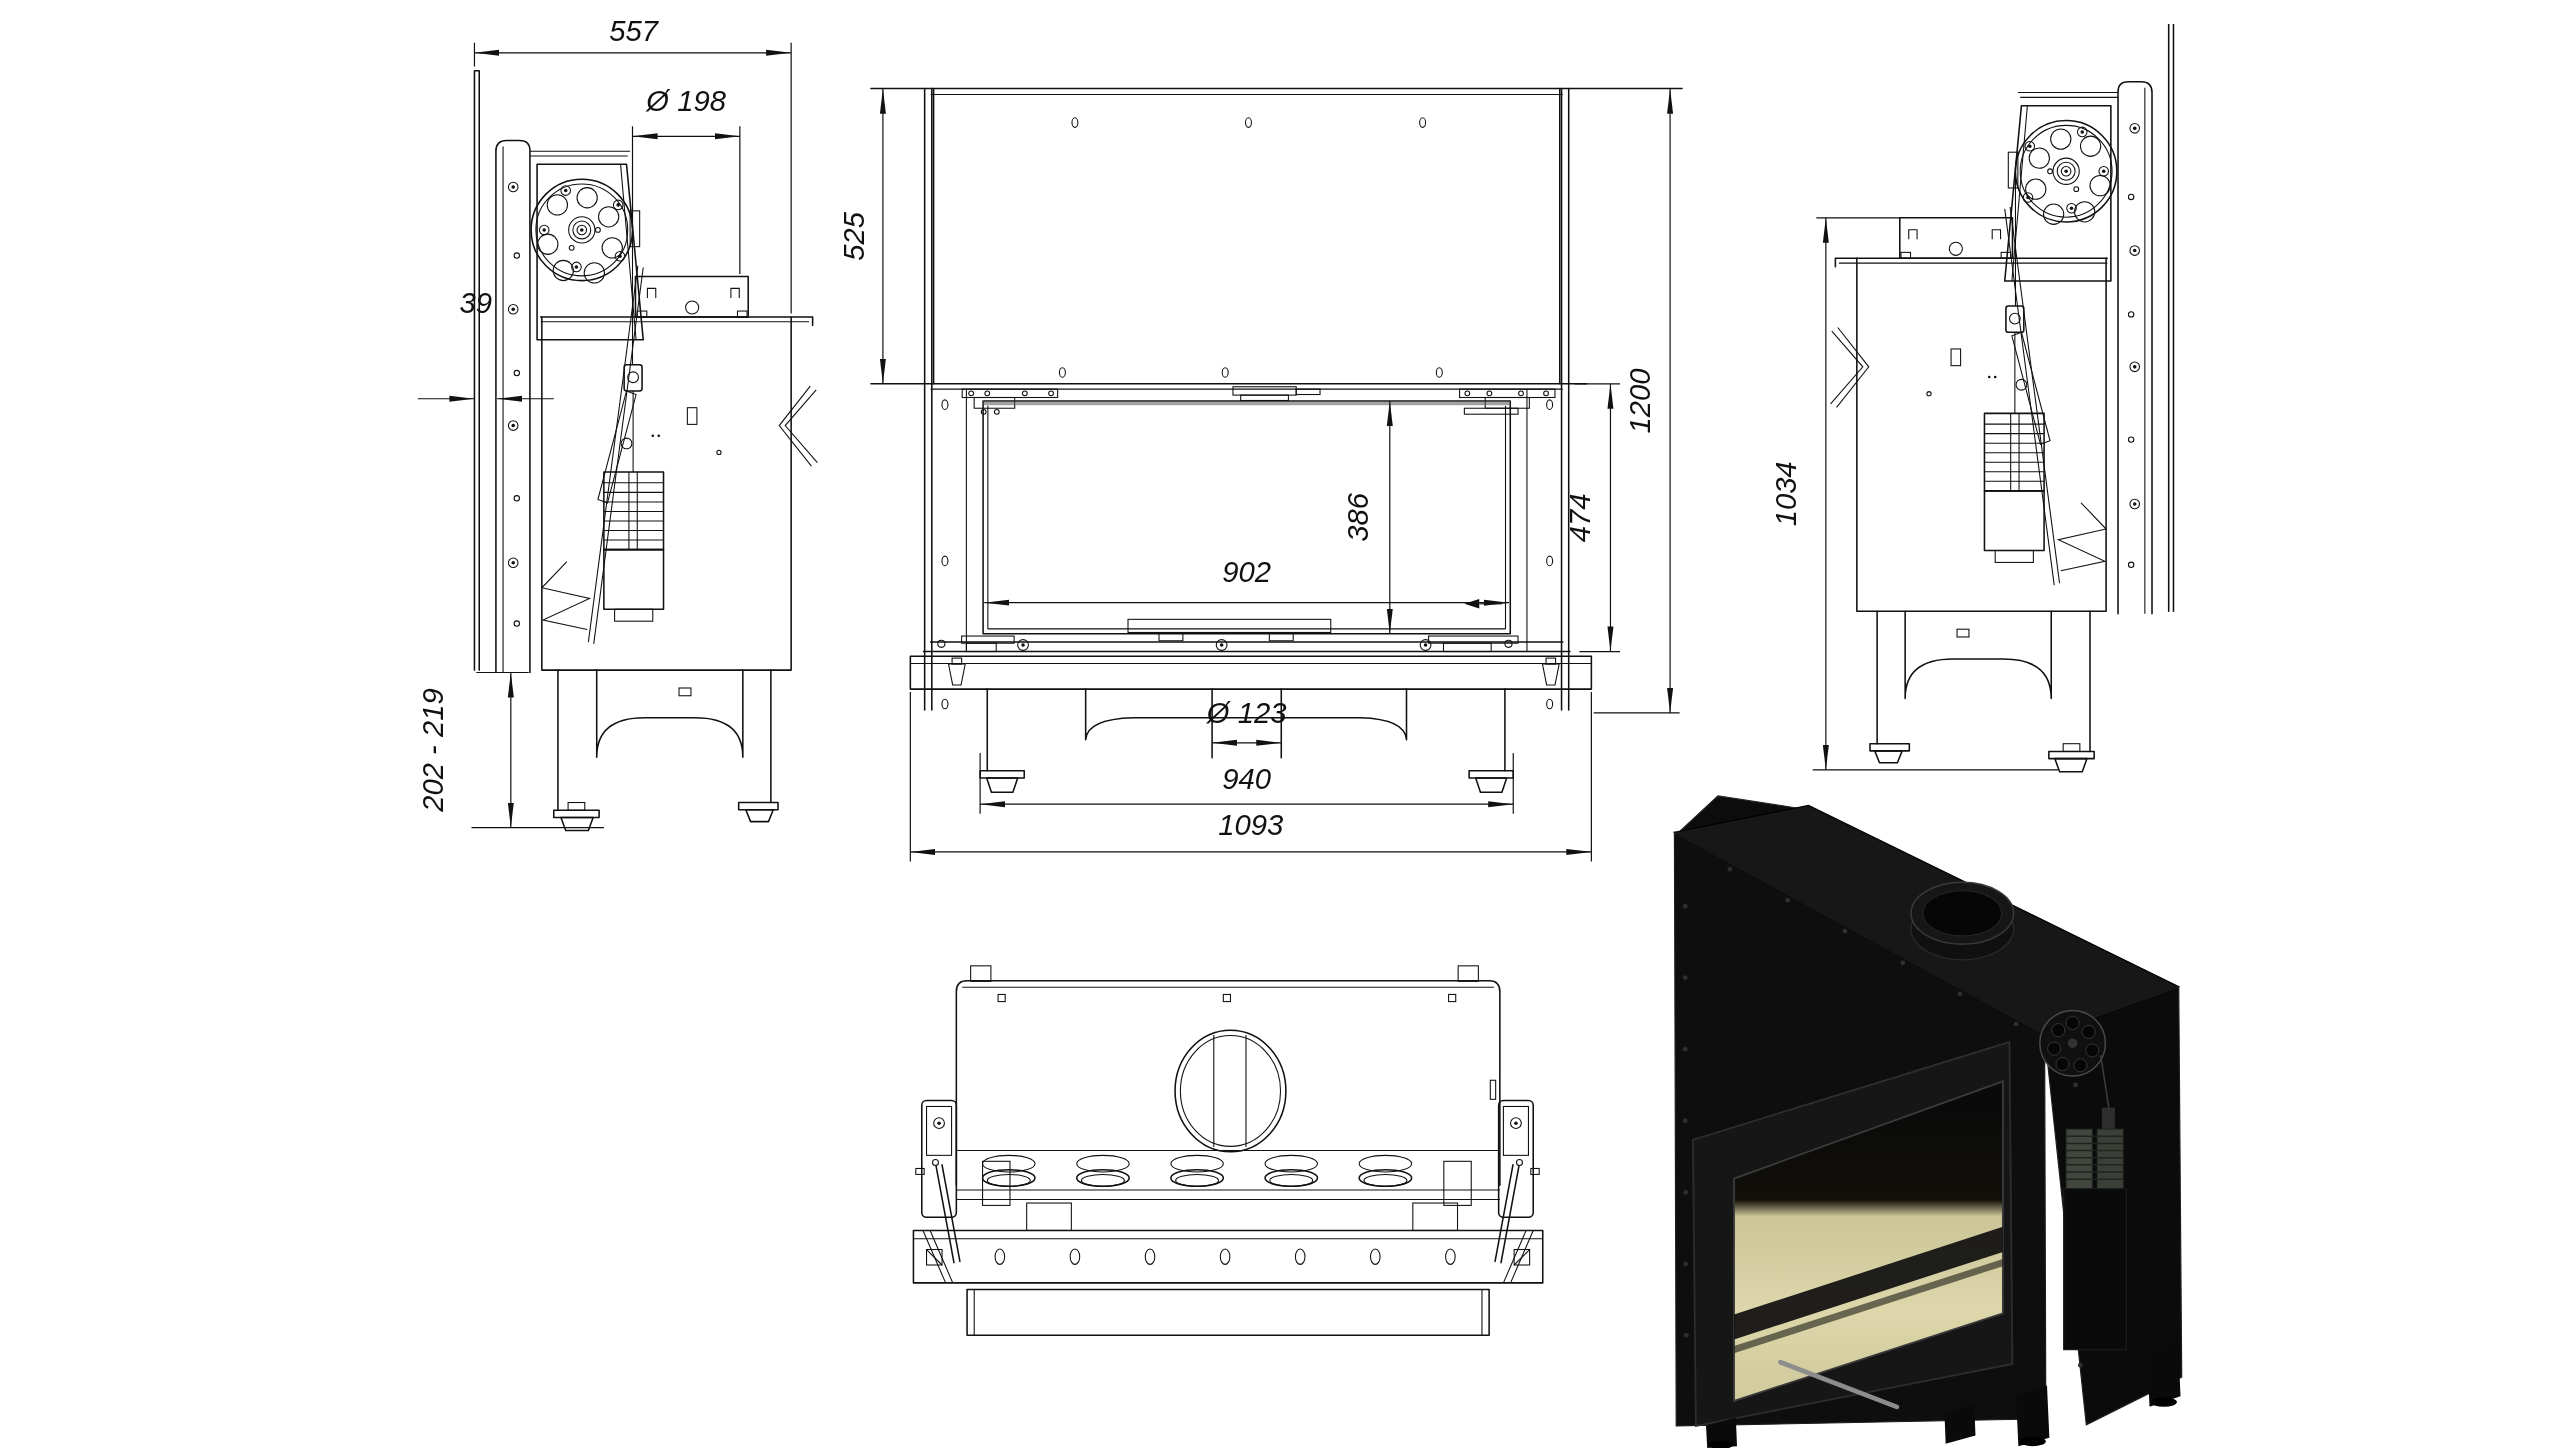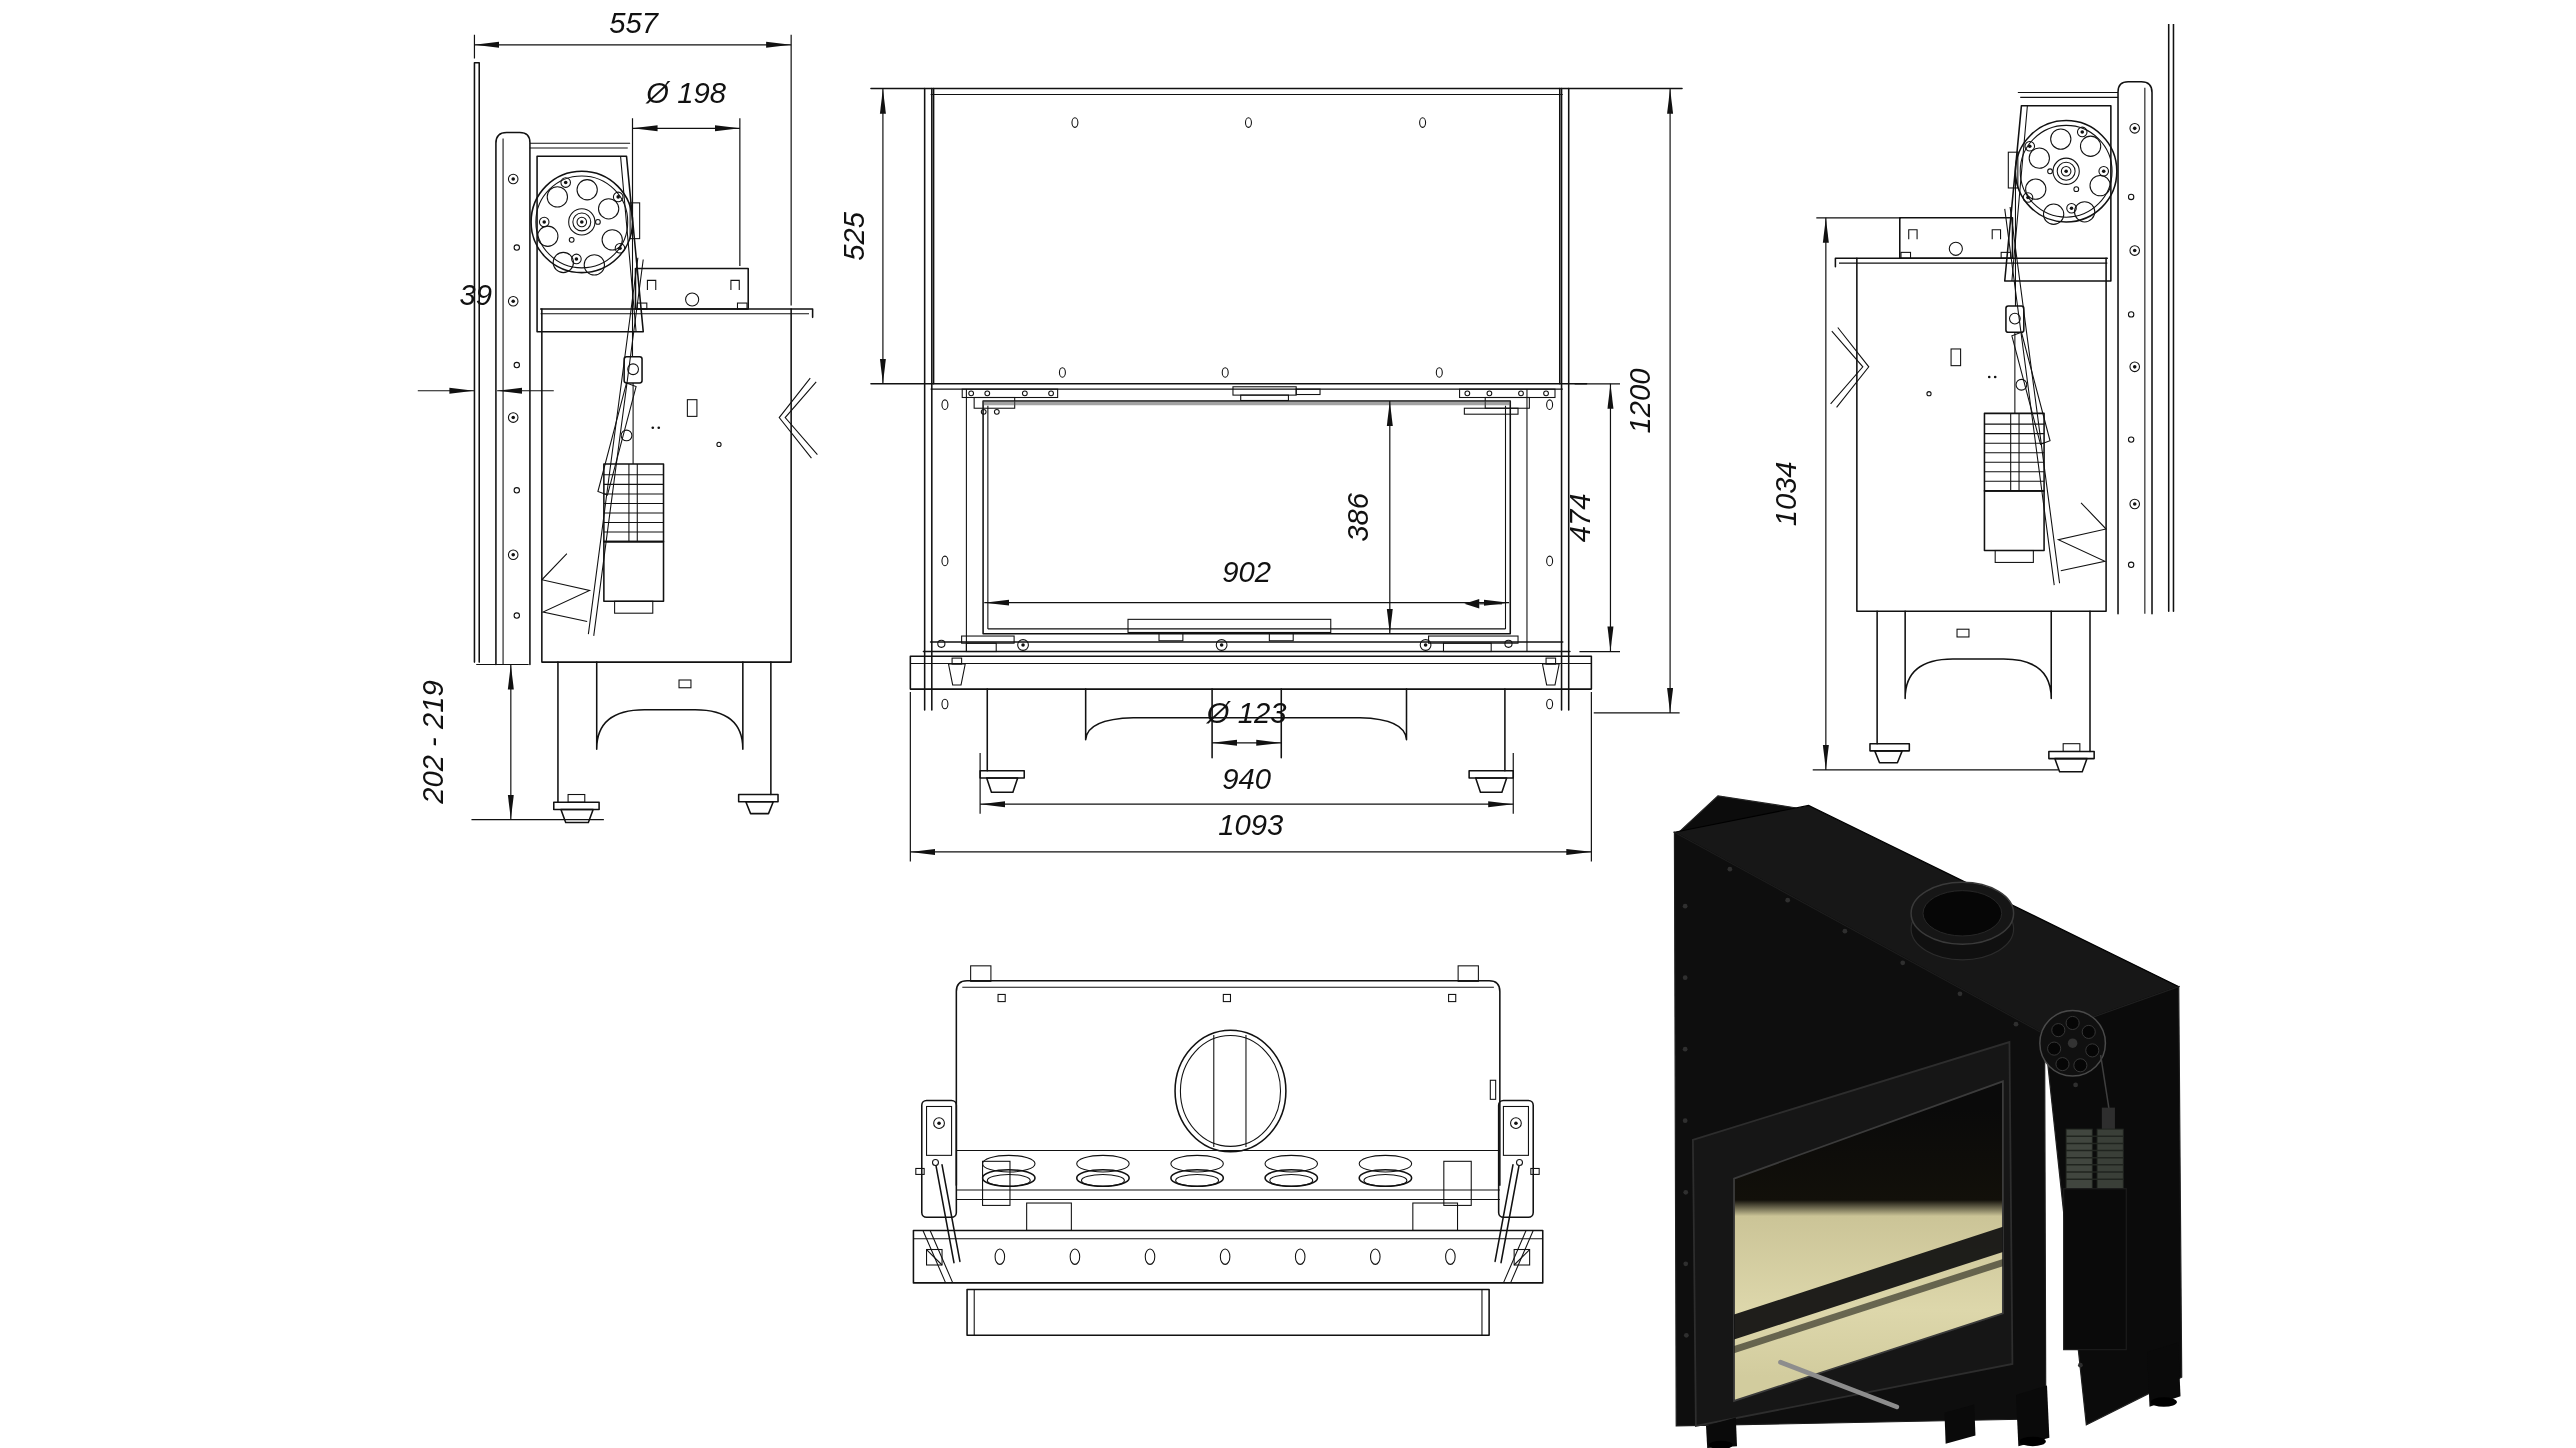--- a/index.html
+++ b/index.html
@@ -13,21 +13,21 @@
   .dim{fill:none;stroke:#111111;stroke-width:2;}
   .fil{fill:#111111;stroke:none;}
   .dim-text{font-family:"Liberation Sans",sans-serif;font-style:italic;font-size:49px;
             fill:#111111;stroke:none;text-anchor:middle;}
 </style>
 </head>
 <body>
 
 <div class="canvas">
 
-  <div class="view" style="left:382px;top:12px;text-decoration:underline;">
+  <div class="view" style="left:382px;top:20px;text-decoration:underline;">
   <svg width="501" height="835" viewBox="640 20 840 1400">
     <defs>
       <marker id="arw" viewBox="0 0 30 10" refX="30" refY="5" markerWidth="42" markerHeight="14" markerUnits="userSpaceOnUse" orient="auto-start-reverse">
         <path d="M30,5 L0,1.4 L0,8.6 z" fill="#111111"></path>
       </marker>
 
       <g id="sideGeom">
 
         <path class="ln" d="M795,105 H803 M795,105 V1110 M803,105 V1110"></path>
 

